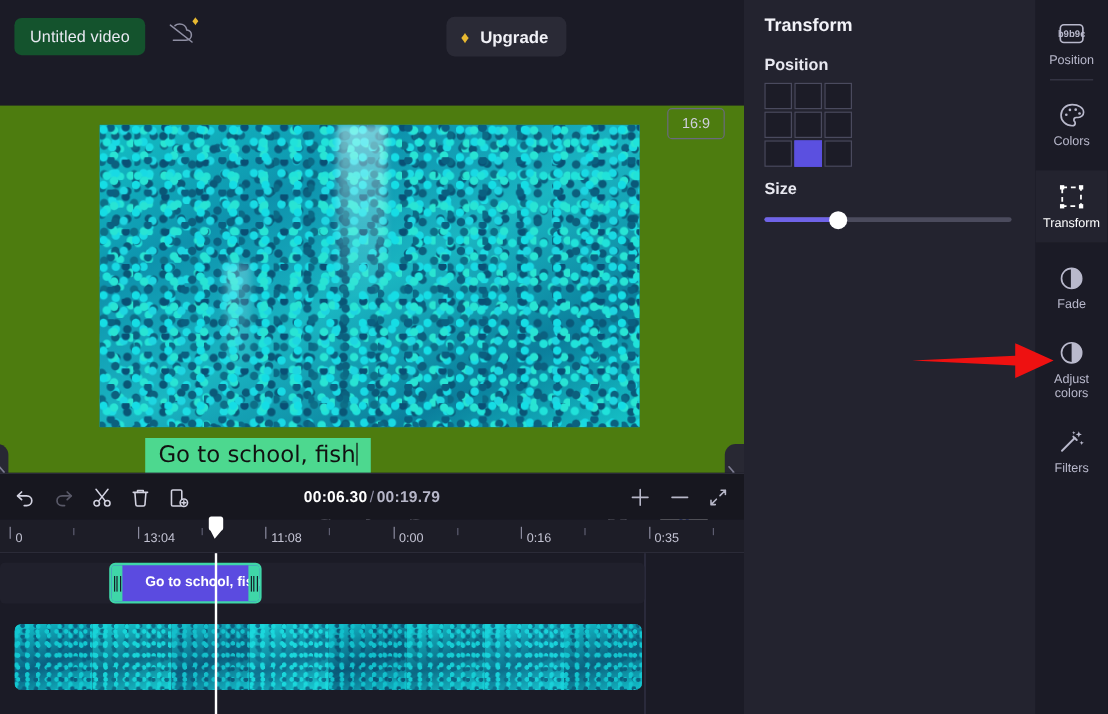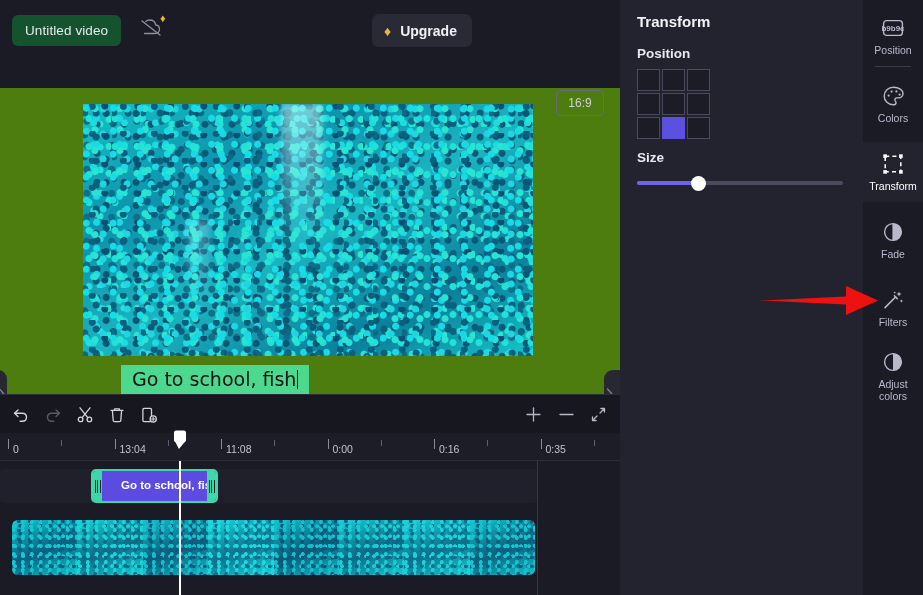--- a/index.html
+++ b/index.html
@@ -446,20 +446,23 @@
           </svg>
         </button>
         <button class="tl-icon" style="left:133px">
           <svg width="18" height="18" viewBox="0 0 18 18" fill="none">
             <path d="M4 2.3h6.4c.6 0 1.1.5 1.1 1.1v11.2c0 .6-.5 1.1-1.1 1.1H4c-.6 0-1.1-.5-1.1-1.1V3.4c0-.6.5-1.1 1.1-1.1z" stroke="#d2d2e0" stroke-width="1.3" fill="none"></path>
             <circle cx="13.2" cy="13" r="3.1" stroke="#d2d2e0" stroke-width="1.3" fill="#17171f"></circle>
             <path d="M13.2 11.3v3.4M11.5 13h3.4" stroke="#d2d2e0" stroke-width="1.2" stroke-linecap="round"></path>
           </svg>
         </button>
 
+        <div id="tl-timecode">
+          <span class="cur">00:06.30</span><span class="sep">/</span><span class="tot">00:19.79</span>
+        </div>
 
         <button class="tl-icon" style="left:518px">
           <svg width="17" height="17" viewBox="0 0 17 17" fill="none">
             <path d="M8.5 2v13M2 8.5h13" stroke="#b7b7c8" stroke-width="1.3" stroke-linecap="round"></path>
           </svg>
         </button>
         <button class="tl-icon" style="left:551px">
           <svg width="17" height="17" viewBox="0 0 17 17" fill="none">
             <path d="M2 8.5h13" stroke="#b7b7c8" stroke-width="1.3" stroke-linecap="round"></path>
           </svg>
@@ -595,36 +598,36 @@
             <circle cx="11" cy="11" r="8.4" stroke="#b9b9cc" stroke-width="1.4" fill="none"></circle>
             <path d="M11 2.6a8.4 8.4 0 0 1 0 16.8z" fill="#b9b9cc"></path>
             <path d="M11 2.6v16.8" stroke="#b9b9cc" stroke-width="1.2"></path>
           </svg>
         </span>
         <span class="rl">Fade</span>
       </div>
       <div class="rail-item" style="margin-top: 8px;">
         <span style="display: flex; align-items: center; justify-content: center; height: 24px;">
           <svg width="22" height="22" viewBox="0 0 22 22" fill="none">
+            <circle cx="11" cy="11" r="8.4" stroke="#b9b9cc" stroke-width="1.4" fill="none"></circle>
+            <path d="M11 2.6a8.4 8.4 0 0 1 0 16.8z" fill="#b9b9cc"></path>
+          </svg>
+        </span>
+        <span class="rl">Adjust<br>colors</span>
+      </div>
+      <div class="rail-item" style="margin-top: 8px;">
+        <span style="display: flex; align-items: center; justify-content: center; height: 24px;">
+          <svg width="22" height="22" viewBox="0 0 22 22" fill="none">
             <path d="M3 18.6L13.6 8" stroke="#b9b9cc" stroke-width="1.6" stroke-linecap="round"></path>
             <path d="M12.4 6.8l2.9 2.9" stroke="#b9b9cc" stroke-width="1.6" stroke-linecap="round"></path>
             <path d="M17 2.4l.7 1.9 1.9.7-1.9.7-.7 1.9-.7-1.9-1.9-.7 1.9-.7.7-1.9z" fill="#b9b9cc"></path>
             <path d="M19.4 10.2l.5 1.3 1.3.5-1.3.5-.5 1.3-.5-1.3-1.3-.5 1.3-.5.5-1.3z" fill="#b9b9cc"></path>
             <path d="M12.8 2.2l.4 1 1 .4-1 .4-.4 1-.4-1-1-.4 1-.4.4-1z" fill="#b9b9cc"></path>
           </svg>
         </span>
         <span class="rl">Filters</span>
       </div>
-      <div class="rail-item" style="margin-top: 8px;">
-        <span style="display: flex; align-items: center; justify-content: center; height: 24px;">
-          <svg width="22" height="22" viewBox="0 0 22 22" fill="none">
-            <circle cx="11" cy="11" r="8.4" stroke="#b9b9cc" stroke-width="1.4" fill="none"></circle>
-            <path d="M11 2.6a8.4 8.4 0 0 1 0 16.8z" fill="#b9b9cc"></path>
-          </svg>
-        </span>
-        <span class="rl">Adjust<br>colors</span>
-      </div>
     </div>
 
   <svg id="red-arrow" viewBox="0 0 120 36">
     <path d="M0 18.5 L86 14.5 L86 4 L118 18.5 L86 33 L86 22.5 Z" fill="#ee1111"></path>
   </svg>
 </div>
 
 </body></html>

